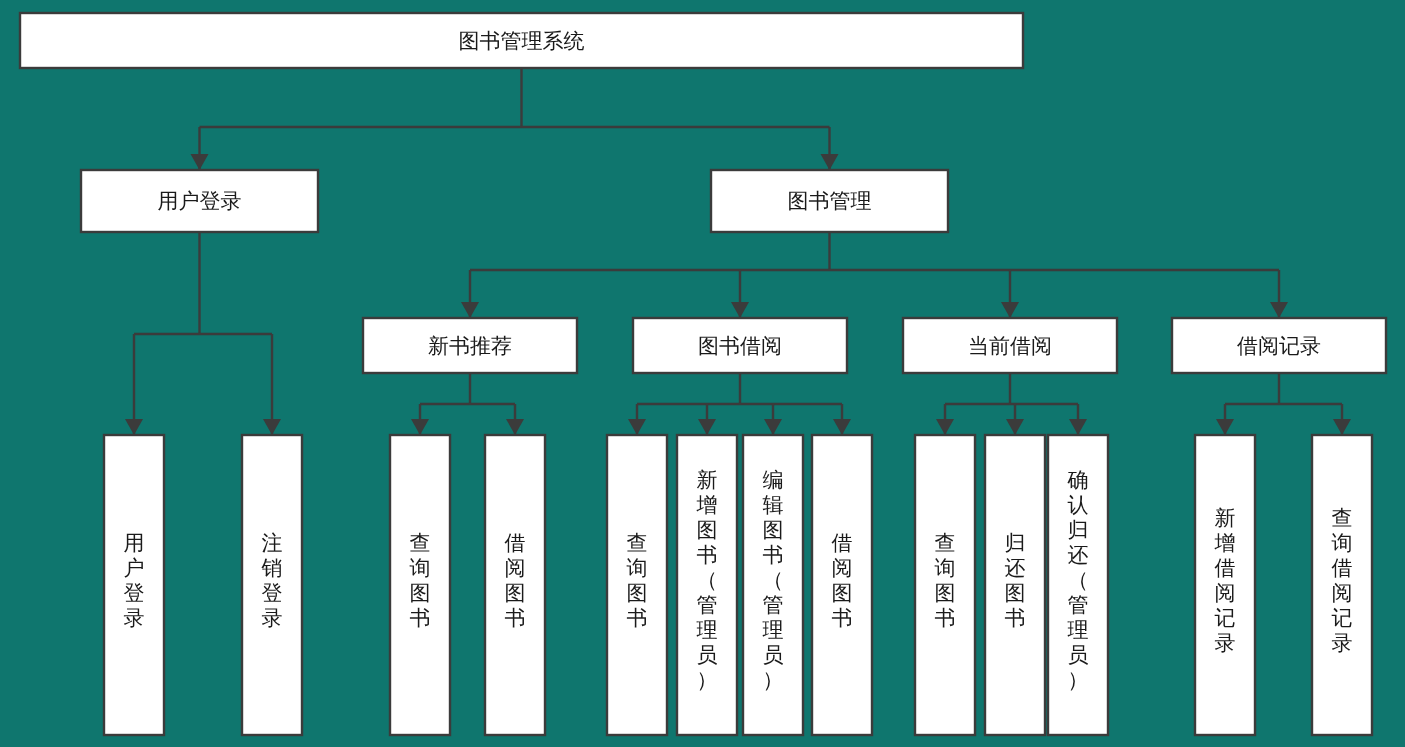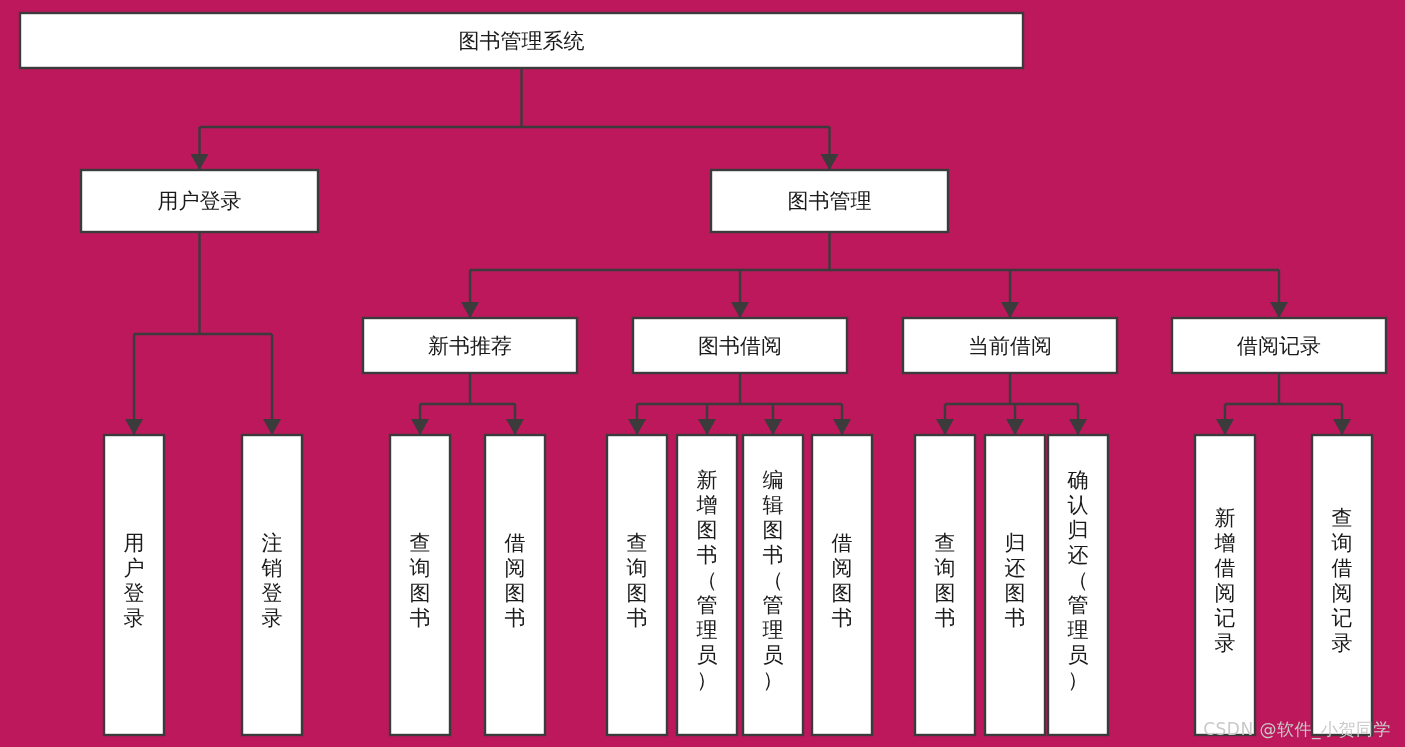--- a/index.html
+++ b/index.html
@@ -10,21 +10,21 @@
   body {
     width: 1405px;
     height: 747px;
     font-family: "DejaVu Sans", "Liberation Sans", sans-serif;
     overflow: hidden;
   }
   #diagram-root {
     position: relative;
     width: 1405px;
     height: 747px;
-    background: #be185d;
+    background: #0f766e;
   }
   svg.diagram-canvas {
     position: absolute;
     top: 0;
     left: 0;
     width: 1405px;
     height: 747px;
   }
   .node-box {
     fill: #ffffff;
@@ -213,14 +213,13 @@
         <g>
           <rect x="1195" y="435" width="60" height="300" class="node-box"></rect>
           <text x="1225" y="524.5" class="node-label-vertical"><tspan x="1225" dy="0">新</tspan><tspan x="1225" dy="25">增</tspan><tspan x="1225" dy="25">借</tspan><tspan x="1225" dy="25">阅</tspan><tspan x="1225" dy="25">记</tspan><tspan x="1225" dy="25">录</tspan></text>
         </g>
         <g>
           <rect x="1312" y="435" width="60" height="300" class="node-box"></rect>
           <text x="1342" y="524.5" class="node-label-vertical"><tspan x="1342" dy="0">查</tspan><tspan x="1342" dy="25">询</tspan><tspan x="1342" dy="25">借</tspan><tspan x="1342" dy="25">阅</tspan><tspan x="1342" dy="25">记</tspan><tspan x="1342" dy="25">录</tspan></text>
         </g>
       </g>
   </svg>
-  <div class="watermark">CSDN @软件_小贺同学</div>
 </div>
 
 </body></html>

